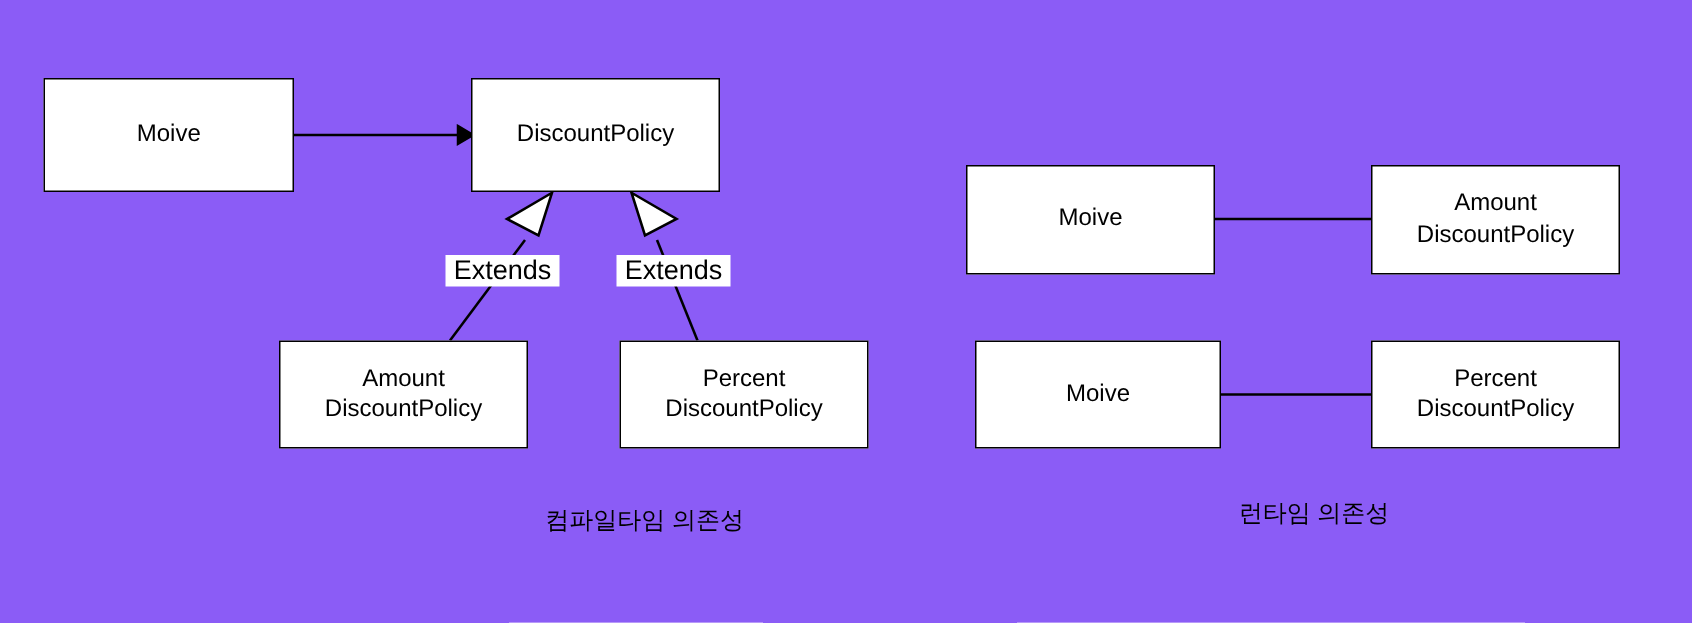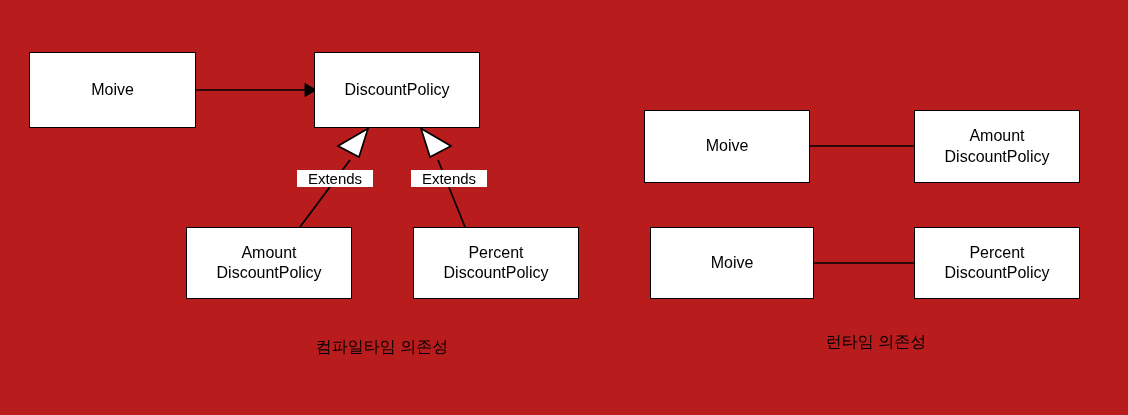--- a/index.html
+++ b/index.html
@@ -11,21 +11,21 @@
     width: 1128px;
     height: 415px;
     font-family: "Liberation Sans", "DejaVu Sans", sans-serif;
     color: #000000;
     overflow: hidden;
   }
   #canvas {
     position: relative;
     width: 1128px;
     height: 415px;
-    background: #b91c1c;
+    background: #8b5cf6;
   }
   svg.diagram-layer {
     position: absolute;
     left: 0;
     top: 0;
     width: 1128px;
     height: 415px;
   }
   .uml-box {
     position: absolute;
@@ -42,21 +42,21 @@
     z-index: 3;
   }
   .uml-box .box-label {
     display: block;
     white-space: pre-line;
     padding: 0 4px;
   }
   .edge-label {
     position: absolute;
     background: #ffffff;
-    font-size: 15px;
+    font-size: 18px;
     color: #000000;
     z-index: 4;
     padding: 0 2px;
     white-space: nowrap;
     text-align: center;
   }
   .caption {
     position: absolute;
     font-size: 16px;
     color: #000000;
@@ -114,21 +114,21 @@
   </div>
 
   <div class="edge-label" style="left:297px; top:170px; width:72px;">
     <span>Extends</span>
   </div>
 
   <div class="edge-label" style="left:411px; top:170px; width:72px;">
     <span>Extends</span>
   </div>
 
-  <div class="caption" style="left:282px; top:337px; width:200px;">
+  <div class="caption" style="left:296px; top:337px; width:200px;text-align:right;">
     <span>컴파일타임 의존성</span>
   </div>
 
   <div class="uml-box" style="left:644px; top:110px; width:166px; height:73px;">
     <span class="box-label">Moive</span>
   </div>
 
   <div class="uml-box" style="left:914px; top:110px; width:166px; height:73px;">
     <span class="box-label">Amount
 DiscountPolicy</span>

